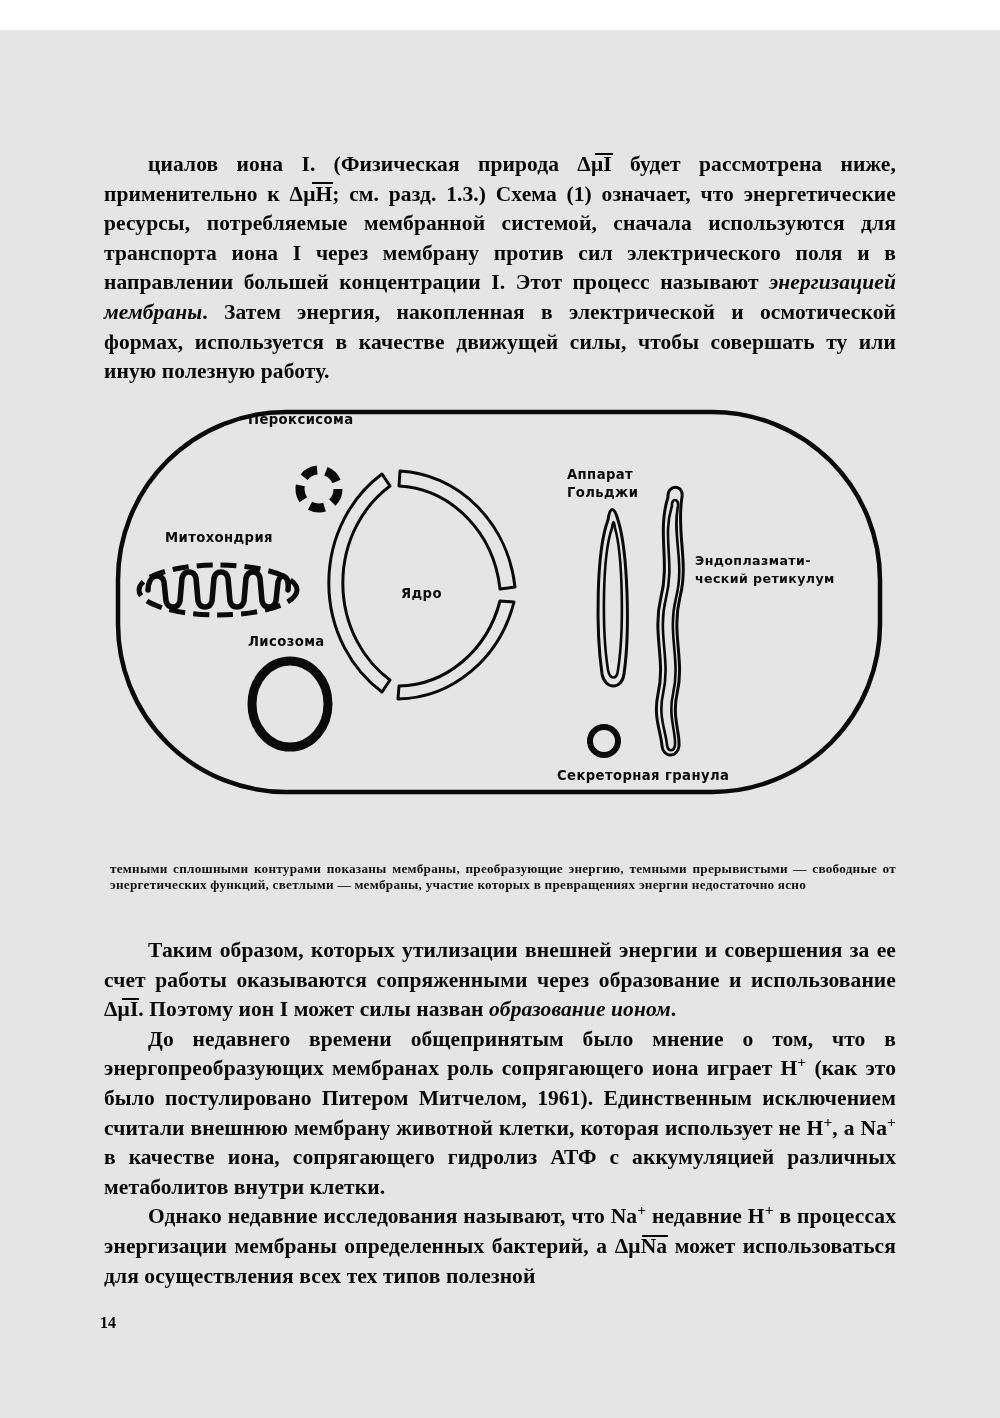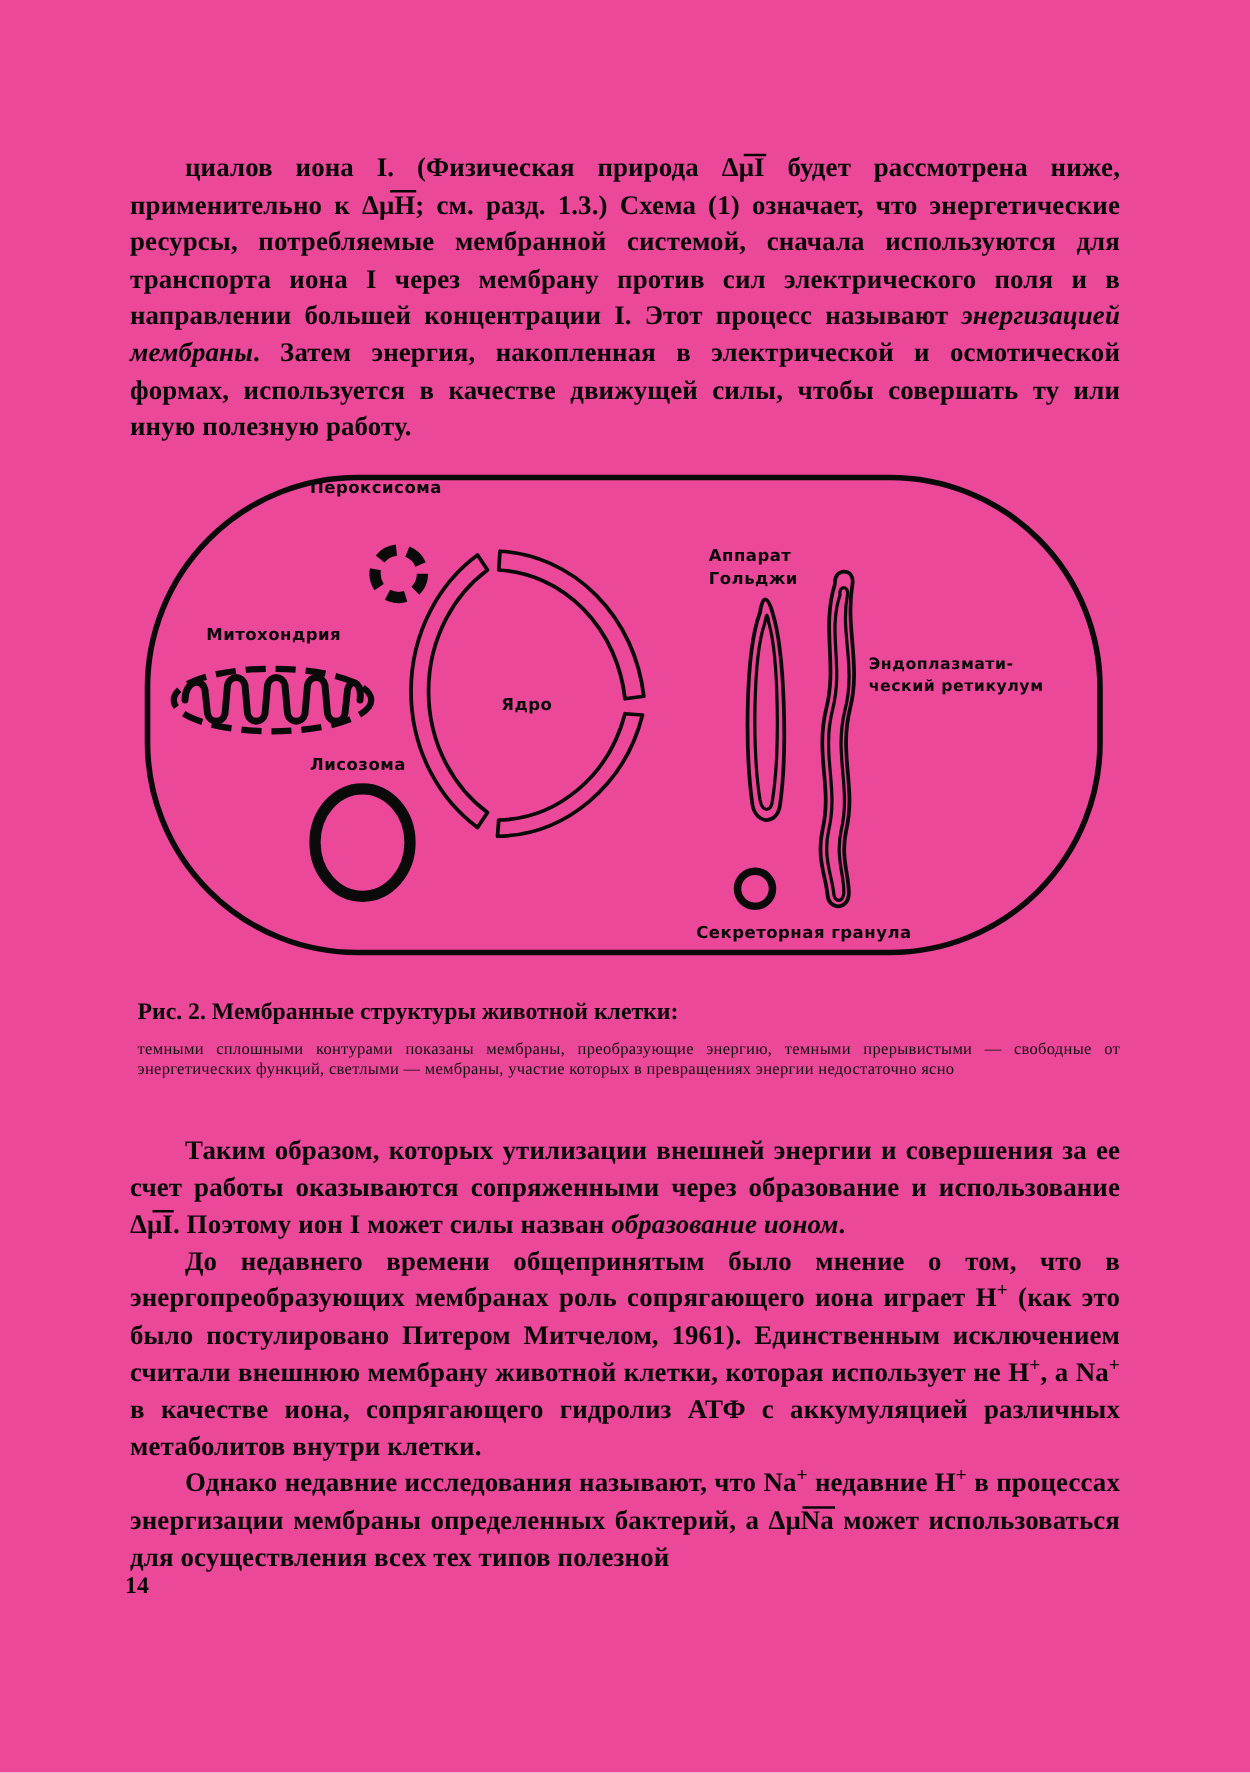--- a/index.html
+++ b/index.html
@@ -13,21 +13,22 @@
     height: 1418px;
     position: relative;
     font-family: "Liberation Serif", "DejaVu Serif", serif;
     color: #0a0a0a;
     overflow: hidden;
   }
 
   .page {
     position: absolute;
     inset: 0;
-    background: #ec4899;
+    background: #e5e5e5;
+    margin-top: 30px;
   }
 
   
   .bodytext {
     position: absolute;
     left: 104px;
     width: 792px;
     font-size: 21.5px;
     line-height: 29.6px;
     text-align: justify;
@@ -98,33 +99,33 @@
     line-height: 24px;
     color: #080808;
   }
   #caption-body {
     position: absolute;
     left: 110px;
     top: 831px;
     width: 786px;
     font-size: 13.2px;
     line-height: 16.4px;
-    font-weight: 400;
+    font-weight: 700;
     text-align: justify;
     color: #111;
     letter-spacing: 0.25px;
   }
   #caption-body p { margin: 0; }
 
   
   #folio {
     position: absolute;
     left: 100px;
-    top: 1258px;
-    font-size: 19px;
+    top: 1284px;
+    font-size: 16px;
     font-weight: 700;
     color: #080808;
   }
 </style>
 </head>
 <body>
 
 <div class="page">
 
   <div class="bodytext" id="para-top">
@@ -233,21 +234,20 @@
       </g>
 
       <g>
         <circle cx="494" cy="339" r="14" fill="none" stroke="#0a0a0a" stroke-width="6"></circle>
         <text class="fig-label" x="447" y="378">Секреторная гранула</text>
       </g>
 
     </svg>
   </div>
 
-  <div id="caption-title">Рис. 2. Мембранные структуры животной клетки:</div>
 
   <div id="caption-body">
     <p>темными сплошными контурами показаны мембраны, преобразующие энергию, темными прерывистыми — свободные от энергетических функций, светлыми — мембраны, участие которых в превращениях энергии недостаточно ясно</p>
   </div>
 
   <div class="bodytext" id="para-after">
 
     <p><span>Таким образом, которых утилизации внешней энергии и совершения за ее счет работы оказываются сопряженными через образование и использование </span><span class="obar"><span>Δμ</span><span>I</span><span class="bar"></span></span><span>. Поэтому ион I может  силы  назван </span><span class="ital">образование ионом</span><span>.</span></p>
 
     <p><span>До недавнего времени общепринятым было  мнение о том, что в энергопреобразующих мембранах роль сопрягающего иона играет H</span><sup class="plus">+</sup><span> (как это было постулировано Питером Митчелом, 1961). Единственным исключением считали внешнюю мембрану животной клетки, которая использует не H</span><sup class="plus">+</sup><span>, а Na</span><sup class="plus">+</sup><span> в качестве иона, сопрягающего гидролиз  АТФ с аккумуляцией различных  метаболитов внутри клетки.</span></p>

